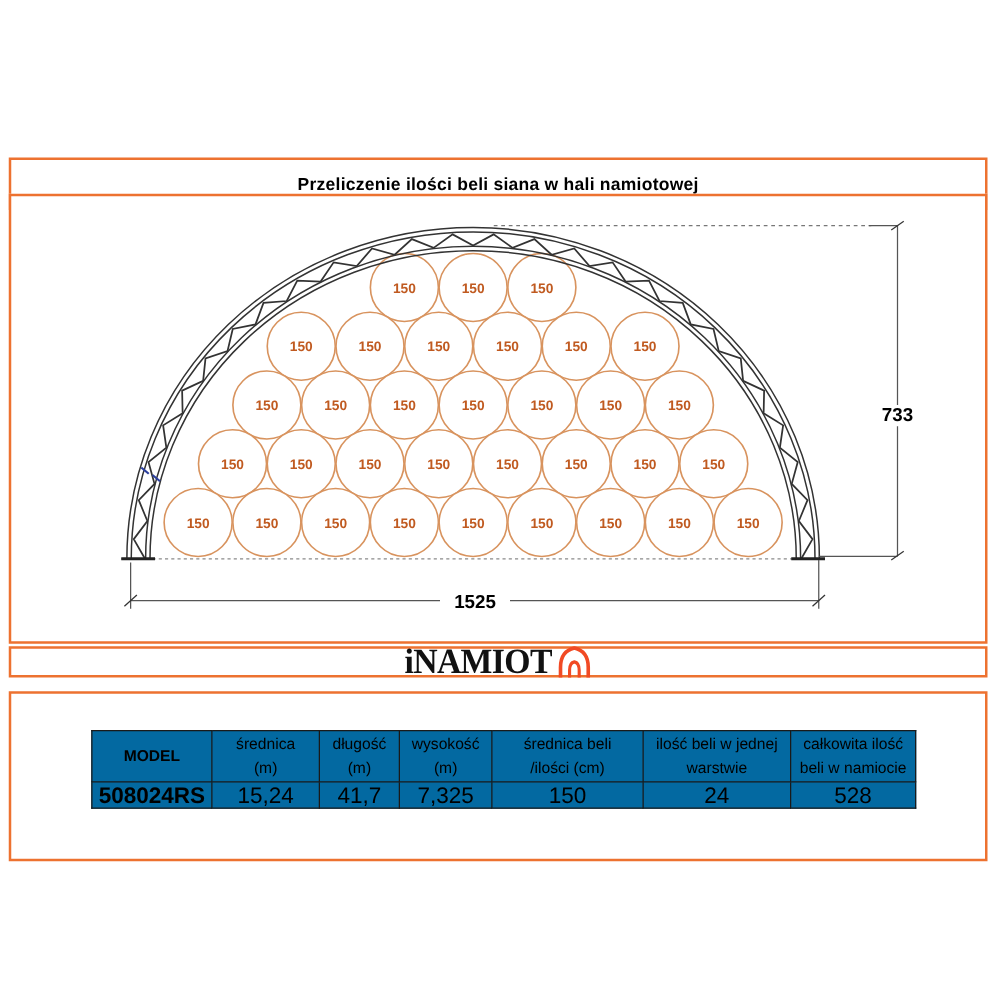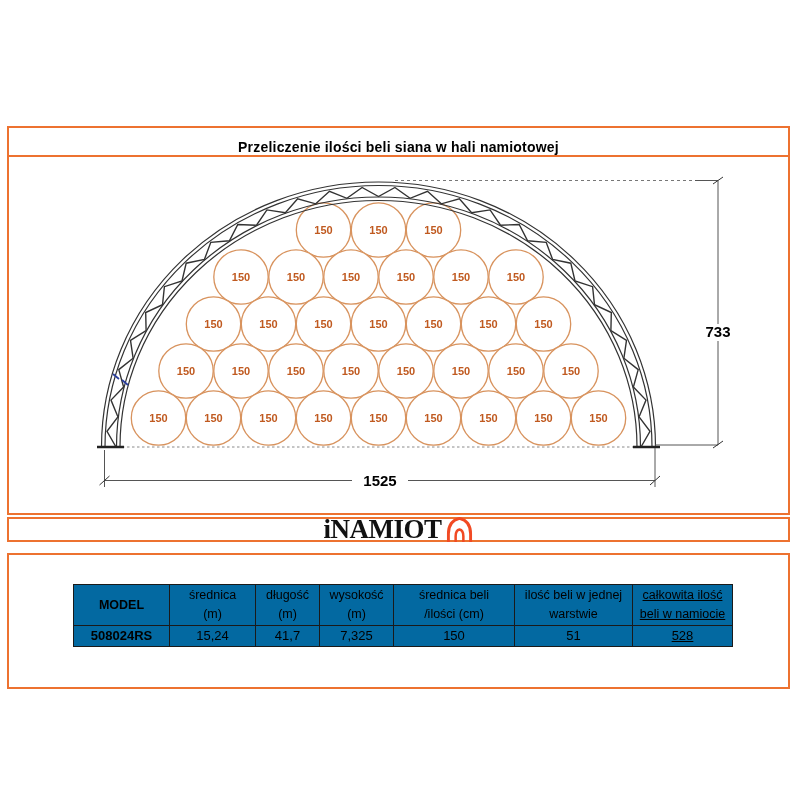--- a/index.html
+++ b/index.html
@@ -13,24 +13,24 @@
   .brand{display:flex;align-items:center;gap:3px;}
   .brand-text{font-family:"Liberation Serif",serif;font-weight:bold;font-size:27px;line-height:27px;
               letter-spacing:-0.5px;color:#111;transform:scaleY(1.05);}
   .table-box{top:553px;height:136px;}
   svg.overlay{position:absolute;left:0;top:0;pointer-events:none;}
   table.spec{position:absolute;left:64px;top:29px;border-collapse:collapse;table-layout:fixed;
              background:#0369a1;}
   table.spec td{border:1px solid #1a1a1a;text-align:center;vertical-align:middle;padding:0;
                 font-size:12.5px;line-height:18px;overflow:hidden;white-space:nowrap;}
   table.spec tr.hdr td{height:40px;}
-  table.spec tr.dat td{height:20px;font-size:13px;}
+  table.spec tr.dat td{height:20px;font-size:18px;}
   table.spec .b{font-weight:bold;}
   .c0{width:95px;} .c1{width:85px;} .c2{width:63px;margin-top:46px;} .c3{width:73px;}
-  .c4{width:120px;margin-top:47px;} .c5{width:117px;} .c6{width:99px;text-decoration:underline;}
+  .c4{width:120px;margin-top:47px;} .c5{width:117px;} .c6{width:99px;}
   .hl{display:block;font-size:12.5px;line-height:19px;}
 </style>
 </head>
 <body>
 
 <div class="page">
 
   <div class="obox title-box">
     <span>Przeliczenie ilości beli siana w hali namiotowej</span>
   </div>
@@ -78,21 +78,21 @@
               <span class="hl">całkowita ilość</span>
               <span class="hl">beli w namiocie</span>
             </td>
       </tr>
       <tr class="dat">
         <td class="c0 b">508024RS</td>
         <td class="c1">15,24</td>
         <td class="c2">41,7</td>
         <td class="c3">7,325</td>
         <td class="c4">150</td>
-        <td class="c5">51</td>
+        <td class="c5">24</td>
         <td class="c6">528</td>
       </tr>
     </tbody>
       </table>
   </div>
 
   <svg class="overlay" width="800" height="800" viewBox="0 0 800 800">
     <g id="bales-layer">
         <circle cx="323.5" cy="230" r="27.2" fill="#fff" stroke="#D8935E" stroke-width="1.3"></circle>
         <text x="323.5" y="234" text-anchor="middle" font-size="11" font-weight="bold" fill="#C05A20" font-family="Liberation Sans, sans-serif">150</text>

